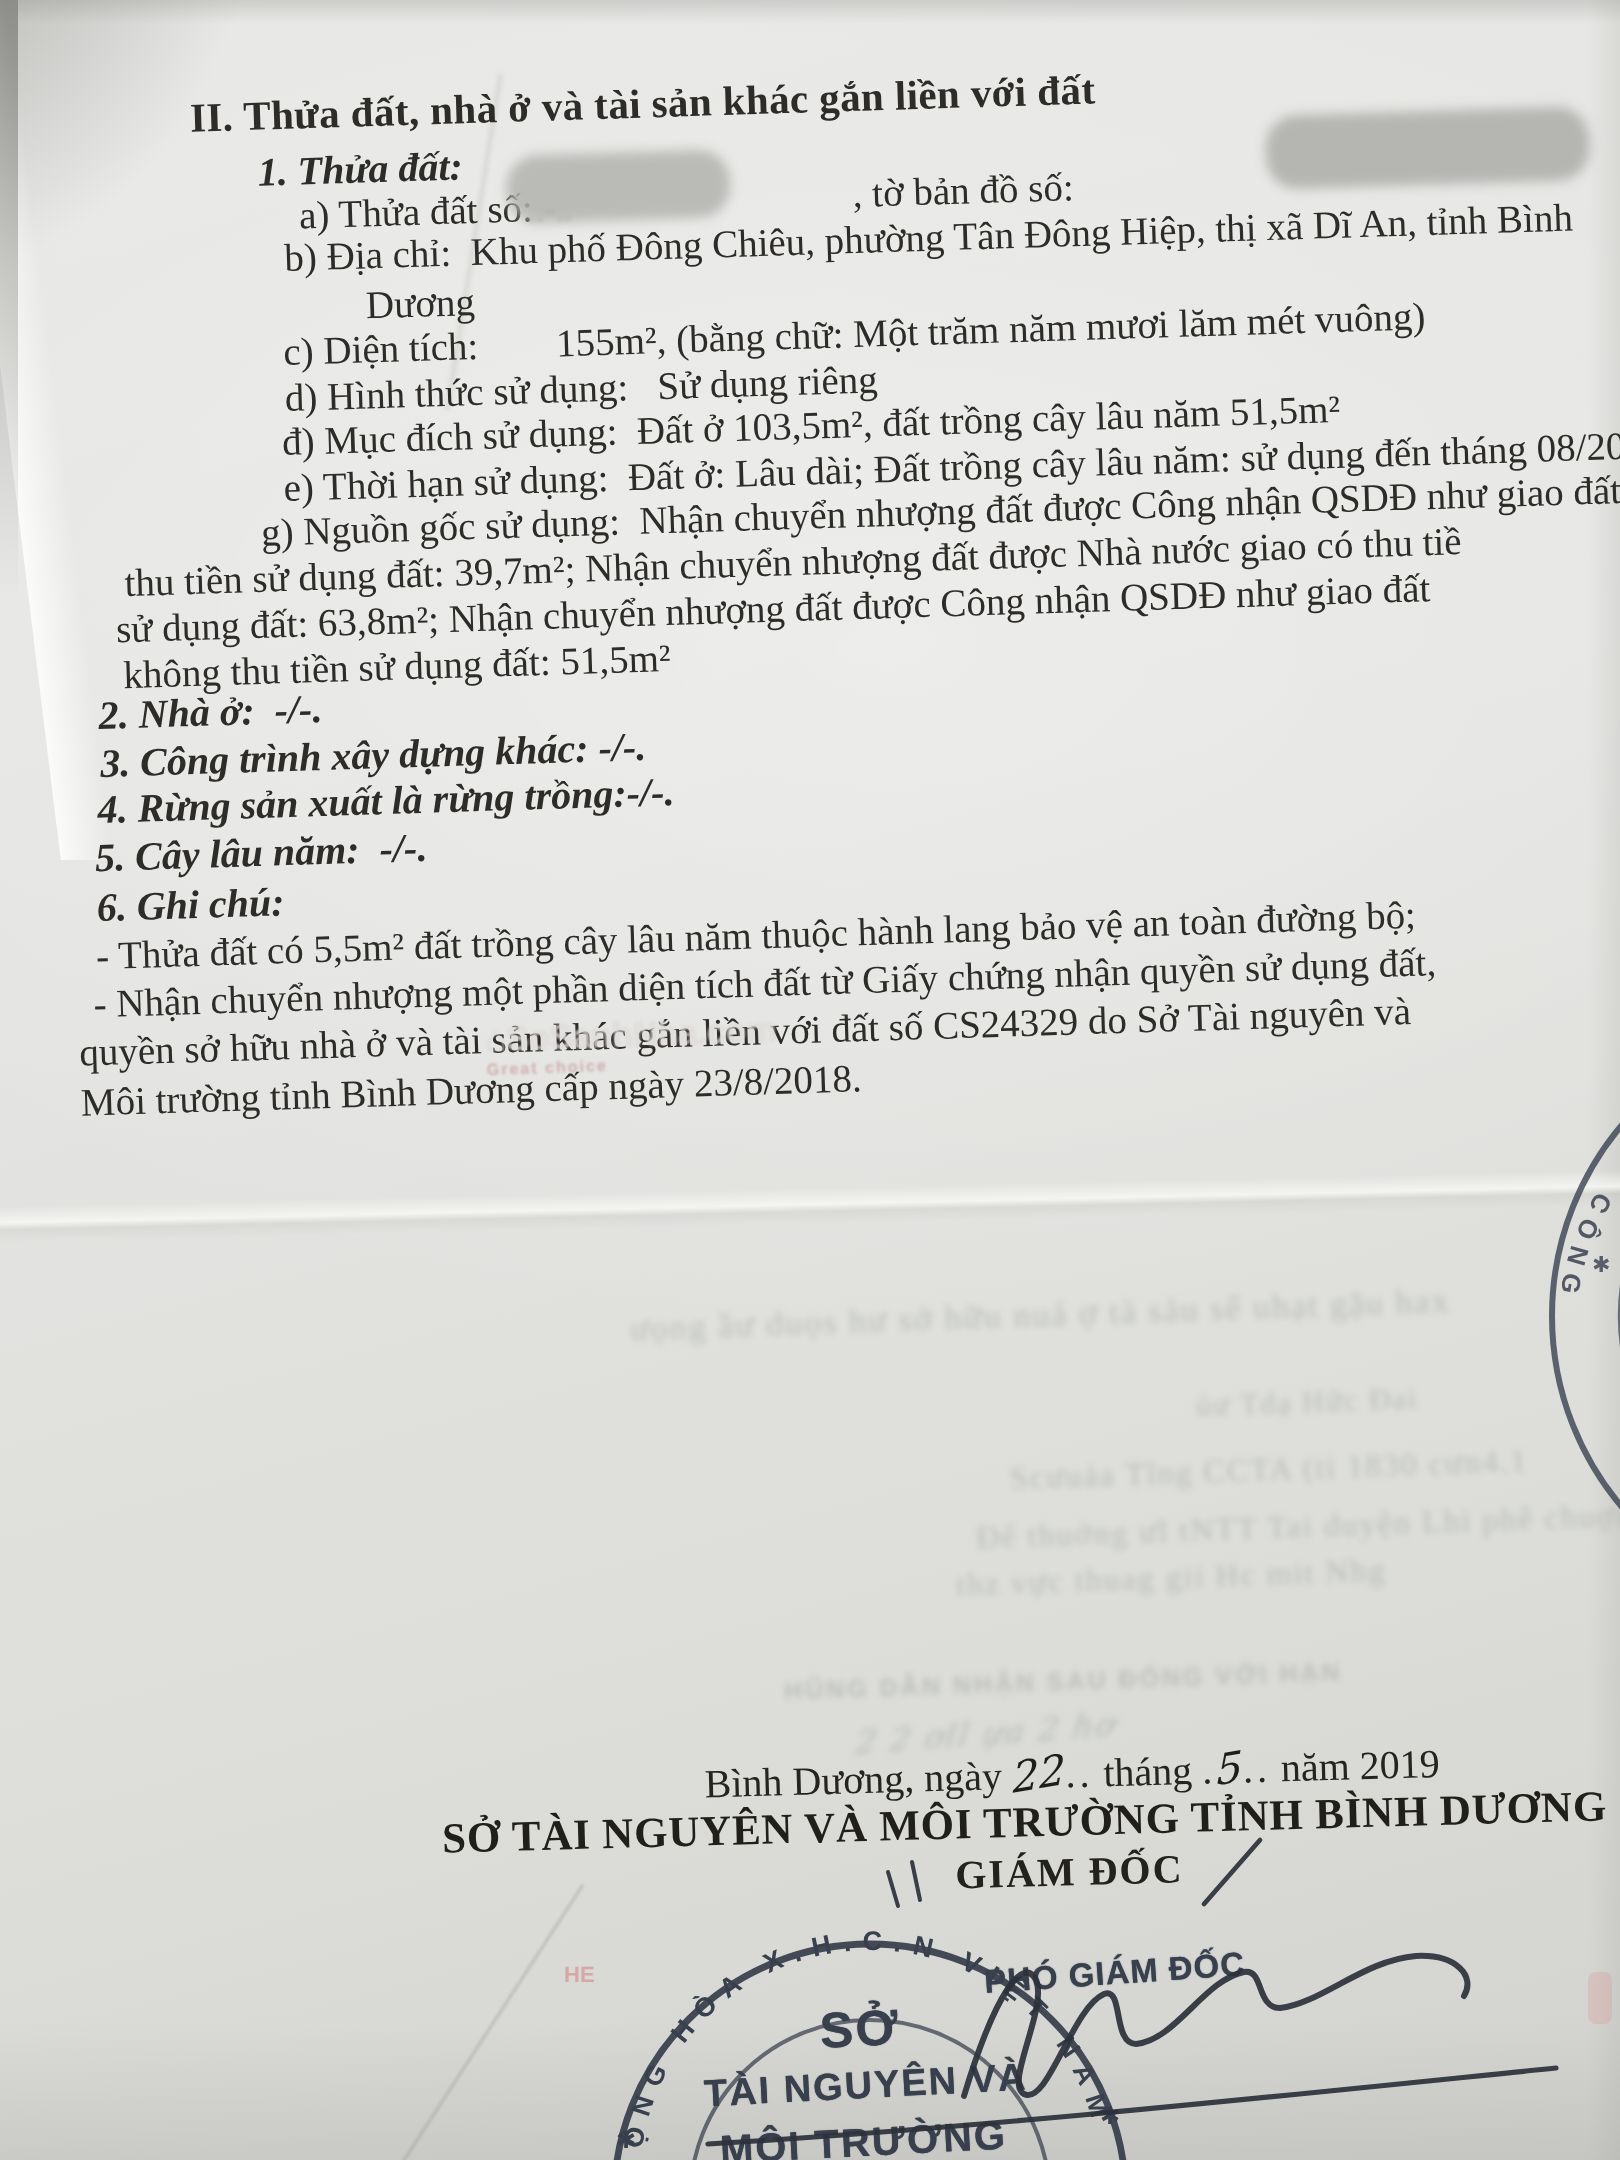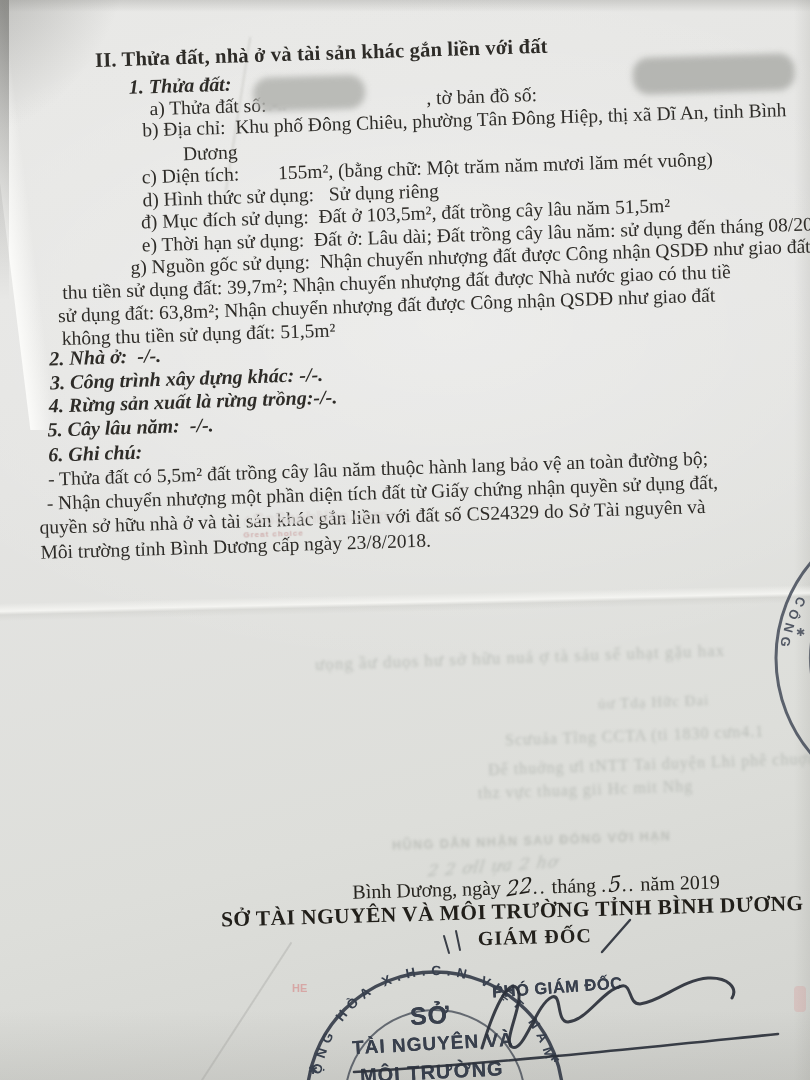--- a/index.html
+++ b/index.html
@@ -153,16 +153,16 @@
   <svg class="abs" style="left:340px;top:900px" width="470" height="180" viewBox="0 0 470 180">
     <g fill="none" stroke="#2c313b" stroke-width="3" stroke-linecap="round" opacity=".92">
       <path d="M 142,148 C 158,95 172,78 178,90 C 184,104 162,142 172,147 C 184,153 196,104 212,97 C 222,93 216,122 228,122 C 248,120 262,90 282,86 C 292,84 288,104 300,104 C 320,102 342,80 368,78 C 388,77 398,88 392,98"></path>
       <path d="M 14,172 C 150,164 300,148 438,134" stroke-width="2.6"></path>
       <path d="M 262,52 L 290,20" stroke-width="2.4"></path>
       <path d="M 104,36 l 5,17" stroke-width="2"></path>
       <path d="M 116,31 l 4,19" stroke-width="2"></path>
     </g>
   </svg>
 
-  <div class="redmark" style="left:292px;top:982px">HE</div>
+  <div class="redmark" style="left:282px;top:982px">HE</div>
   <div class="abs" style="left:794px;top:986px;width:12px;height:26px;background:rgba(220,140,140,.25);border-radius:4px"></div>
 
 </div>
 
 </body></html>

